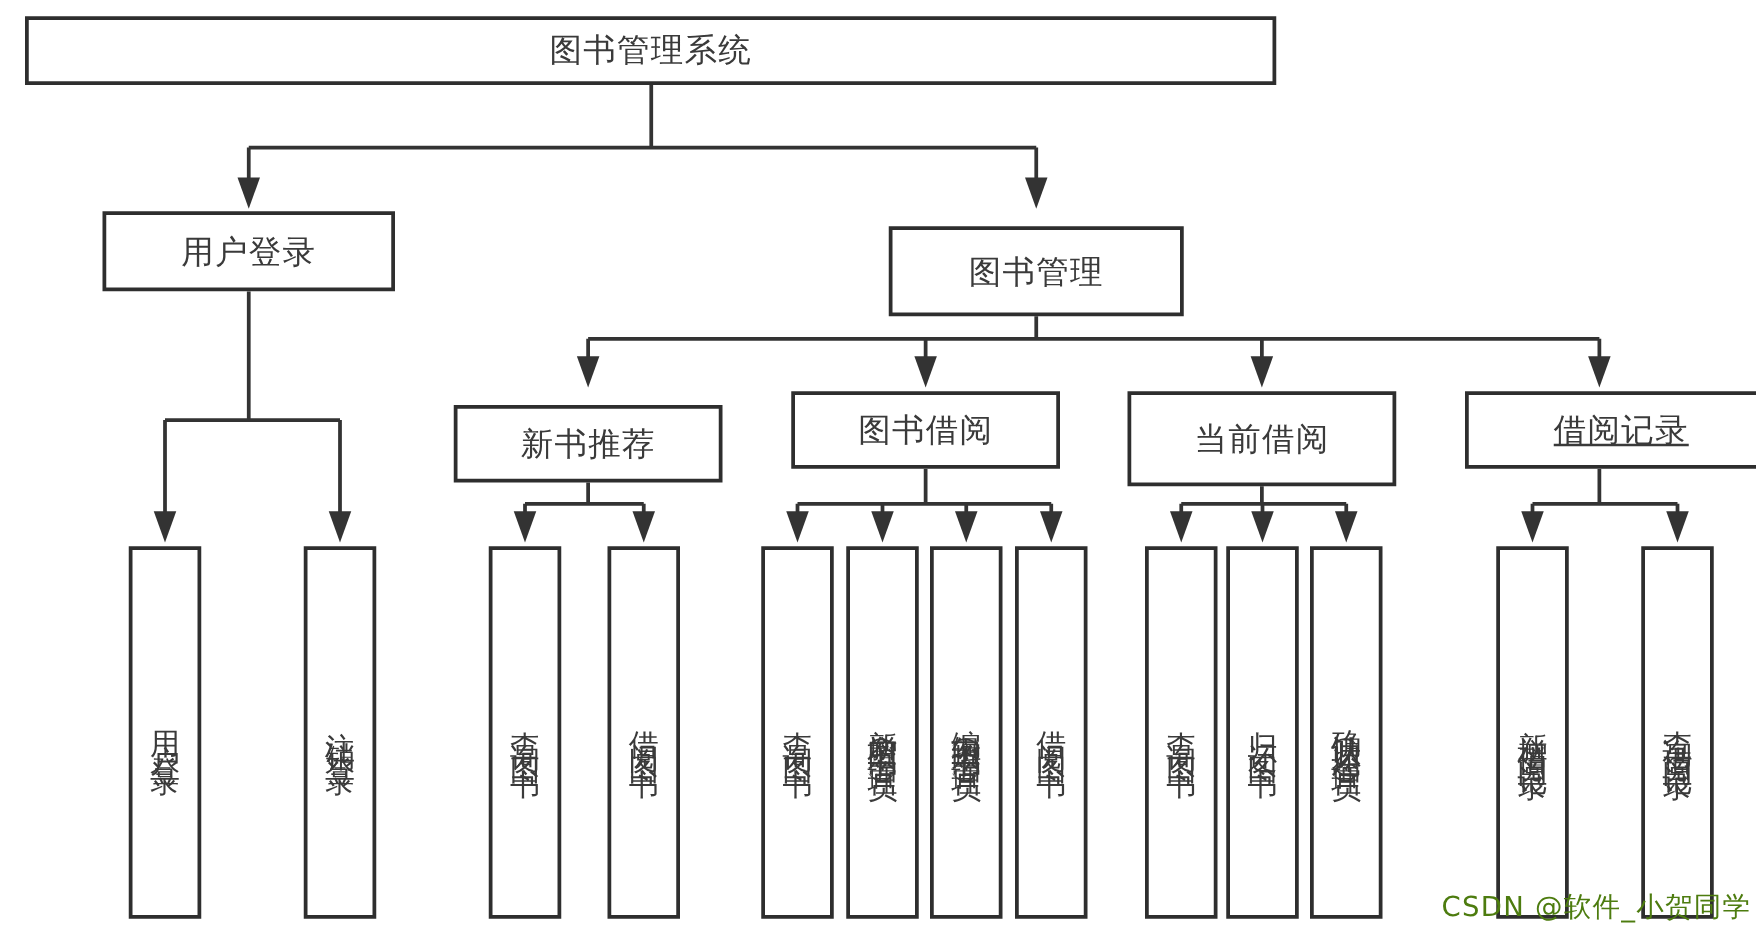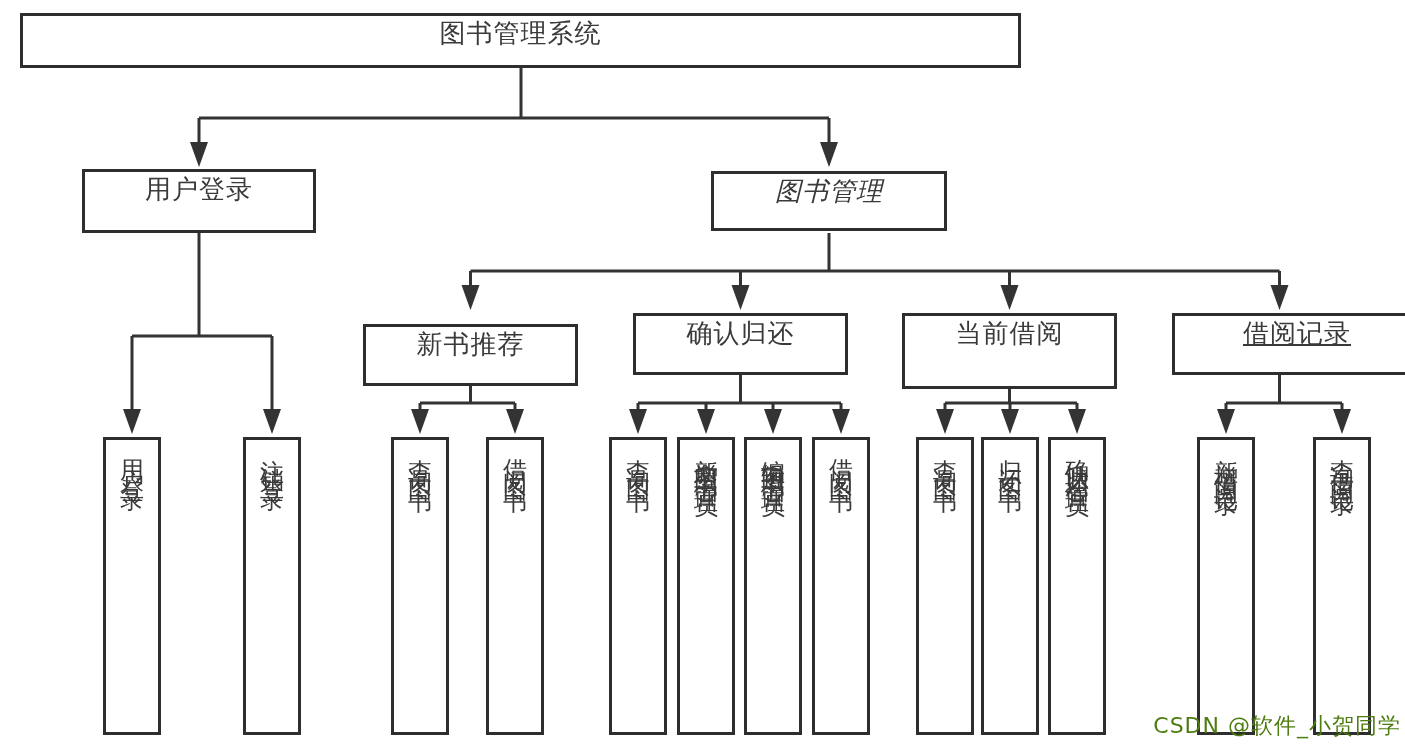--- a/index.html
+++ b/index.html
@@ -5,21 +5,21 @@
   html,body{margin:0;padding:0;}
   body{
     width:1405px;height:747px;position:relative;background:#ffffff;overflow:hidden;
     font-family:"DejaVu Sans","Liberation Sans",sans-serif;
   }
   .stage{position:absolute;inset:0;width:1405px;height:747px;}
   svg.connectors{position:absolute;left:0;top:0;z-index:1;}
   .node{
     position:absolute;z-index:2;box-sizing:border-box;
     border:3px solid #2e2e2e;background:#ffffff;color:#3a3a3a;
-    display:flex;align-items:flex-start;justify-content:center;text-align:center;
+    display:flex;align-items:center;justify-content:center;text-align:center;
   }
   .hlabel{font-size:26px;letter-spacing:1px;white-space:nowrap;}
   .lvl-root{left:20px;top:13px;width:1001px;height:55px;}
   .leaf{top:437px;width:58px;height:298px;}
   .vtext{
     writing-mode:vertical-rl;text-orientation:mixed;
     font-size:24px;line-height:1;white-space:nowrap;color:#3a3a3a;
   }
   .watermark{
     position:absolute;z-index:5;right:4px;top:711px;
@@ -64,29 +64,29 @@
       </g>
   </svg>
 
   <div class="node lvl-root">
     <span class="hlabel">图书管理系统</span>
   </div>
 
   <div class="node" style="left:82px;top:169px;width:234px;height:64px;">
     <span class="hlabel">用户登录</span>
   </div>
-  <div class="node" style="left:711px;top:171px;width:236px;height:60px;font-style:italic;">
+  <div class="node" style="left:711px;top:181px;width:236px;height:72px;">
     <span class="hlabel">图书管理</span>
   </div>
 
   <div class="node" style="left:363px;top:324px;width:215px;height:62px;">
     <span class="hlabel">新书推荐</span>
   </div>
   <div class="node" style="left:633px;top:313px;width:215px;height:62px;">
-    <span class="hlabel">确认归还</span>
+    <span class="hlabel">图书借阅</span>
   </div>
   <div class="node" style="left:902px;top:313px;width:215px;height:76px;">
     <span class="hlabel">当前借阅</span>
   </div>
   <div class="node" style="left:1172px;top:313px;width:250px;height:62px;text-decoration:underline;">
     <span class="hlabel">借阅记录</span>
   </div>
 
   <div class="node leaf" style="left:103px;">
     <span class="vtext" style="letter-spacing: 10px;">用户登录</span>

